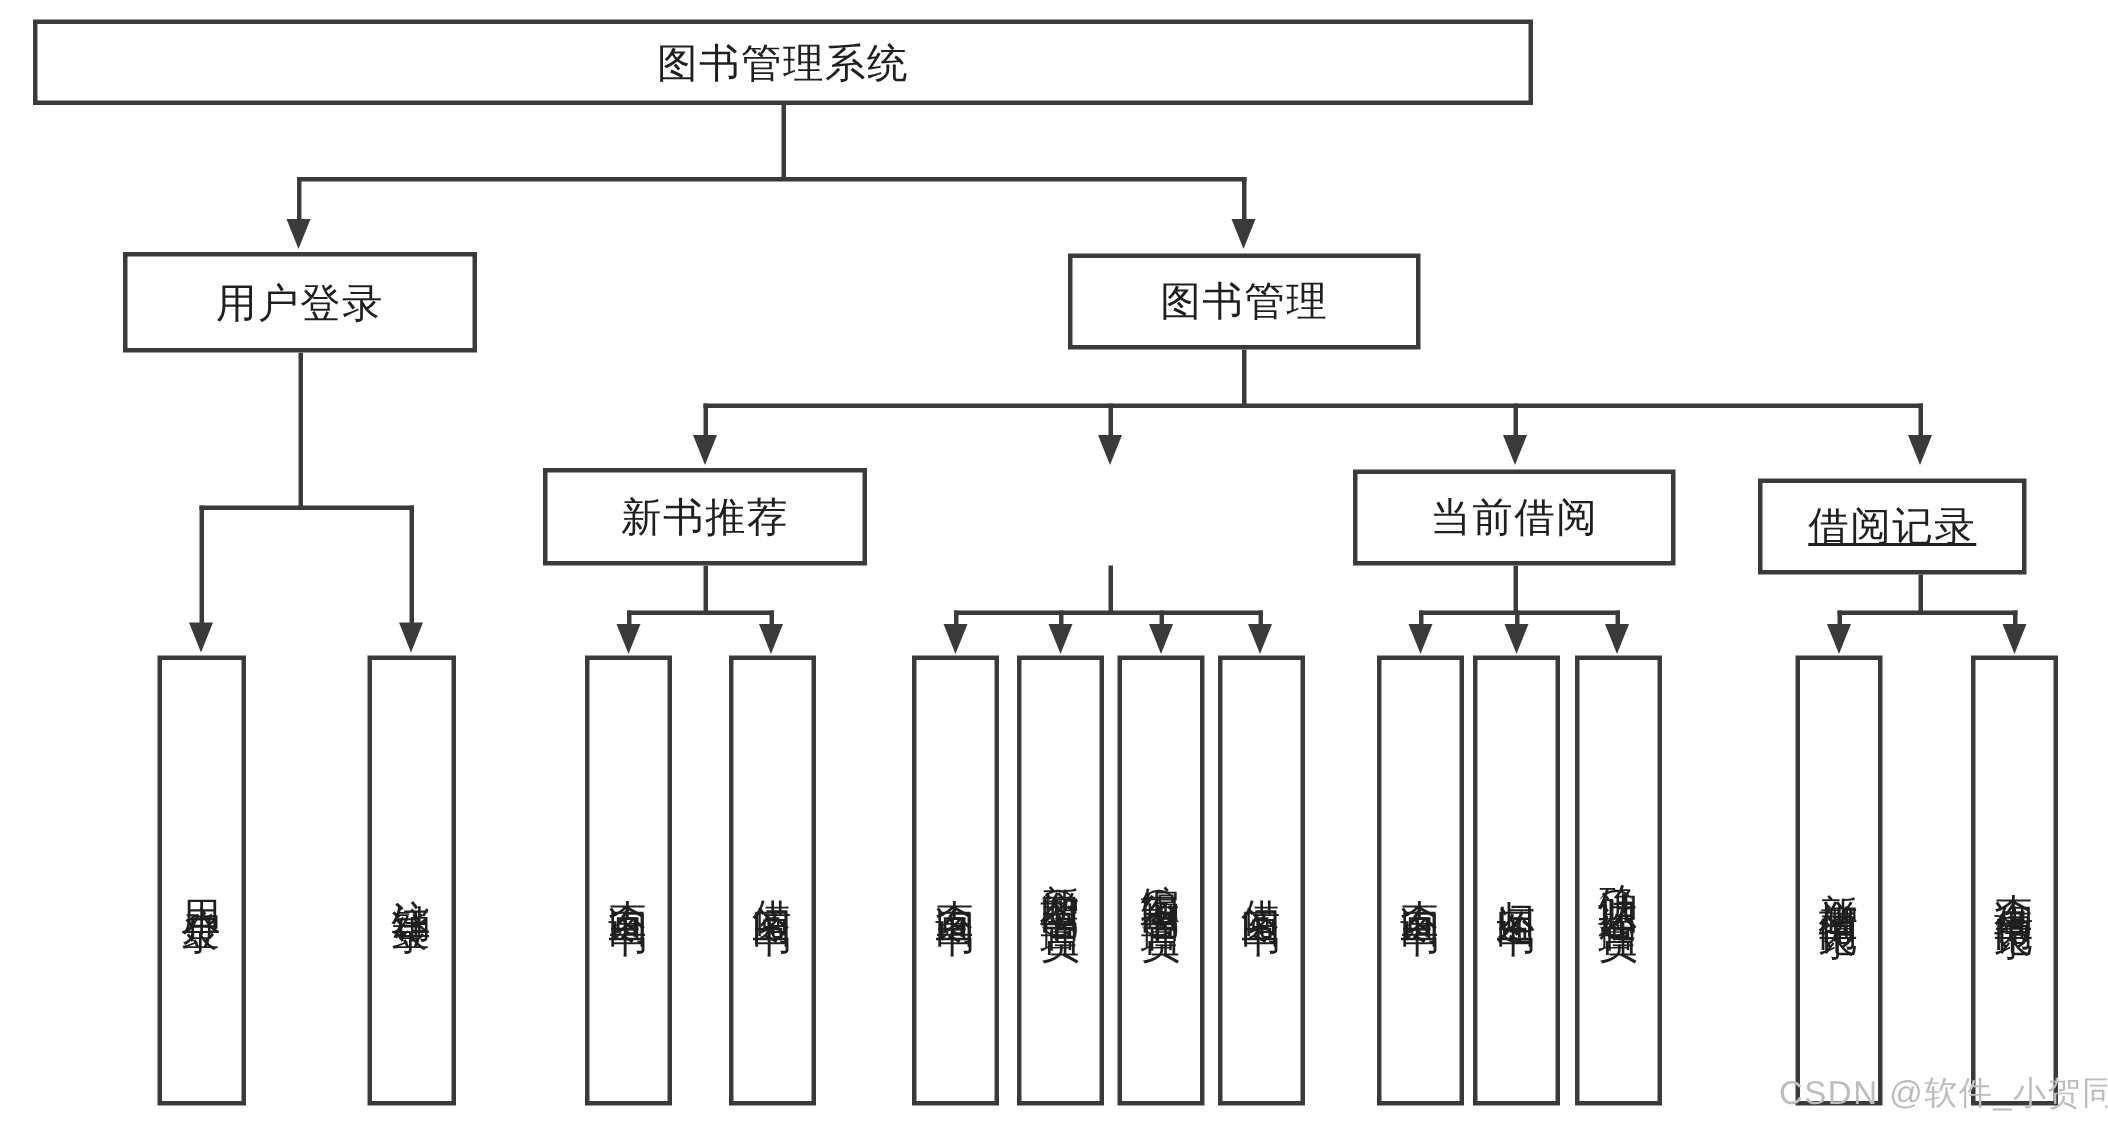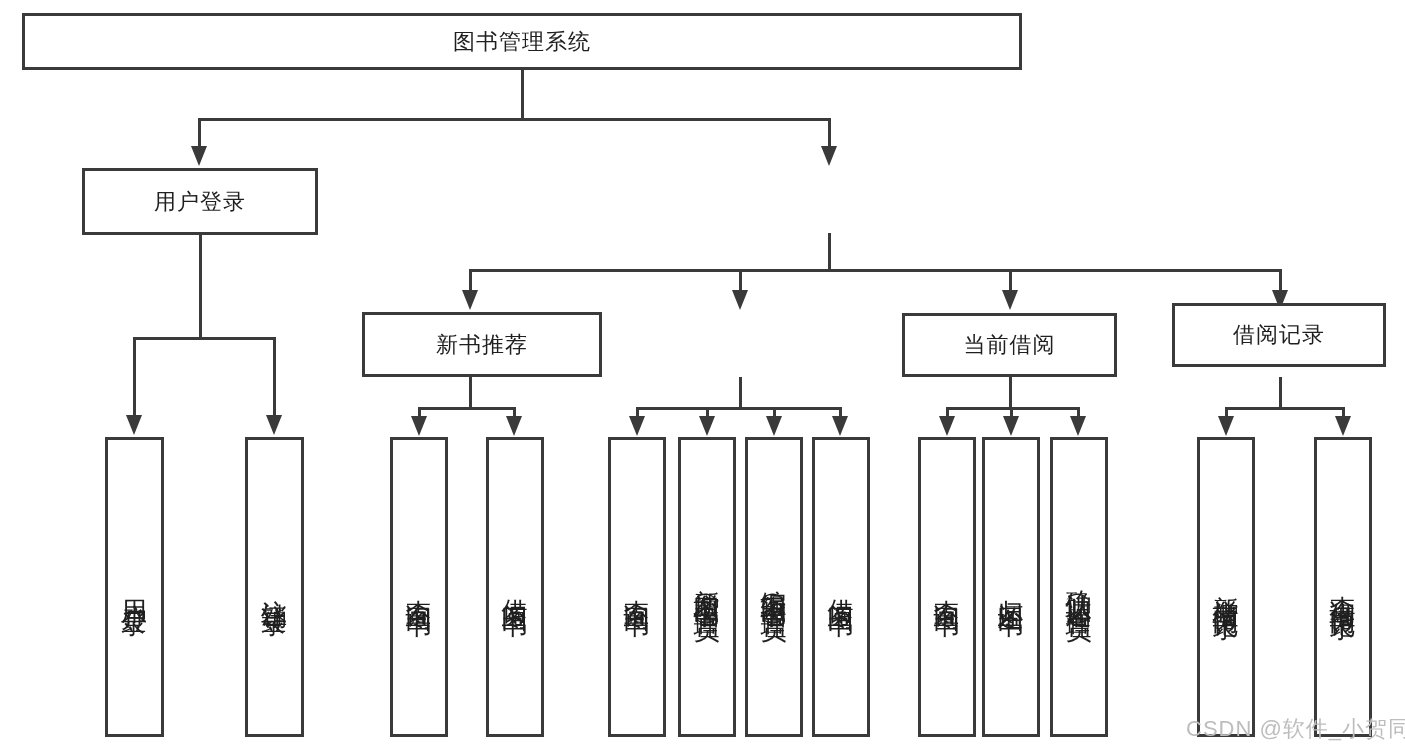--- a/index.html
+++ b/index.html
@@ -10,21 +10,21 @@
     font-family:"Liberation Sans",sans-serif;
     overflow:hidden;
   }
   .box{
     position:absolute;
     box-sizing:border-box;
     background:#ffffff;
     border:3px solid #3a3a3a;
     display:flex;align-items:center;justify-content:center;
     color:#1f1f1f;
-    font-size:22px;
+    font-size:27px;
     letter-spacing:1px;
     z-index:2;
   }
   .leaf{
     position:absolute;
     box-sizing:border-box;
     background:#ffffff;
     border:3px solid #3a3a3a;
     display:flex;align-items:center;justify-content:center;
     color:#1f1f1f;
@@ -69,46 +69,49 @@
   <div class="vline" style="left:521px;top:70px;height:48px;"></div>
   <div class="hline" style="left:199px;top:118px;width:632px;"></div>
   <div class="vline" style="left:198px;top:118px;height:28px;"></div>
   <div class="arrow" style="left:191px;top:146px;"></div>
   <div class="vline" style="left:828px;top:118px;height:28px;"></div>
   <div class="arrow" style="left:821px;top:146px;"></div>
 
   <div class="box" style="left:82px;top:168px;width:236px;height:67px;">
     <span>用户登录</span>
   </div>
+  <div class="box" style="left:712px;top:169px;width:235px;height:64px;">
+    <span>图书管理</span>
+  </div>
 
   <div class="vline" style="left:199px;top:235px;height:104px;"></div>
   <div class="hline" style="left:133px;top:337px;width:143px;"></div>
   <div class="vline" style="left:133px;top:337px;height:81px;"></div>
   <div class="arrow" style="left:126px;top:415px;"></div>
   <div class="vline" style="left:273px;top:337px;height:81px;"></div>
   <div class="arrow" style="left:266px;top:415px;"></div>
 
   <div class="vline" style="left:828px;top:233px;height:38px;"></div>
   <div class="hline" style="left:469px;top:269px;width:813px;"></div>
   <div class="vline" style="left:469px;top:269px;height:23px;"></div>
   <div class="arrow" style="left:462px;top:290px;"></div>
   <div class="vline" style="left:739px;top:269px;height:23px;"></div>
   <div class="arrow" style="left:732px;top:290px;"></div>
   <div class="vline" style="left:1009px;top:269px;height:23px;"></div>
   <div class="arrow" style="left:1002px;top:290px;"></div>
   <div class="vline" style="left:1279px;top:269px;height:23px;"></div>
   <div class="arrow" style="left:1272px;top:290px;"></div>
 
-  <div class="box" style="left:362px;top:312px;width:240px;height:65px;">
+  <div class="box" style="left:362px;top:312px;width:216px;height:65px;">
     <span>新书推荐</span>
   </div>
   <div class="box" style="left:902px;top:313px;width:215px;height:64px;text-align:center;">
     <span>当前借阅</span>
   </div>
-  <div class="box" style="left:1172px;top:303px;width:214px;height:64px;">
+  <div class="box" style="left:1172px;top:319px;width:179px;height:64px;text-decoration:underline;">
     <span>借阅记录</span>
   </div>
 
   <div class="vline" style="left:469px;top:377px;height:32px;"></div>
   <div class="hline" style="left:418px;top:407px;width:98px;"></div>
   <div class="vline" style="left:418px;top:407px;height:11px;"></div>
   <div class="arrow" style="left:411px;top:416px;"></div>
   <div class="vline" style="left:513px;top:407px;height:11px;"></div>
   <div class="arrow" style="left:506px;top:416px;"></div>
 

